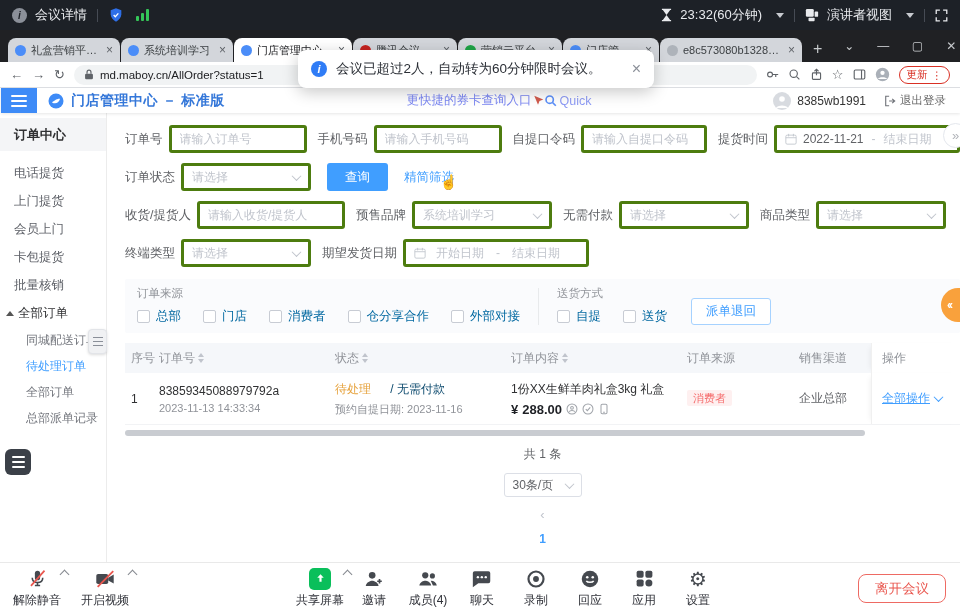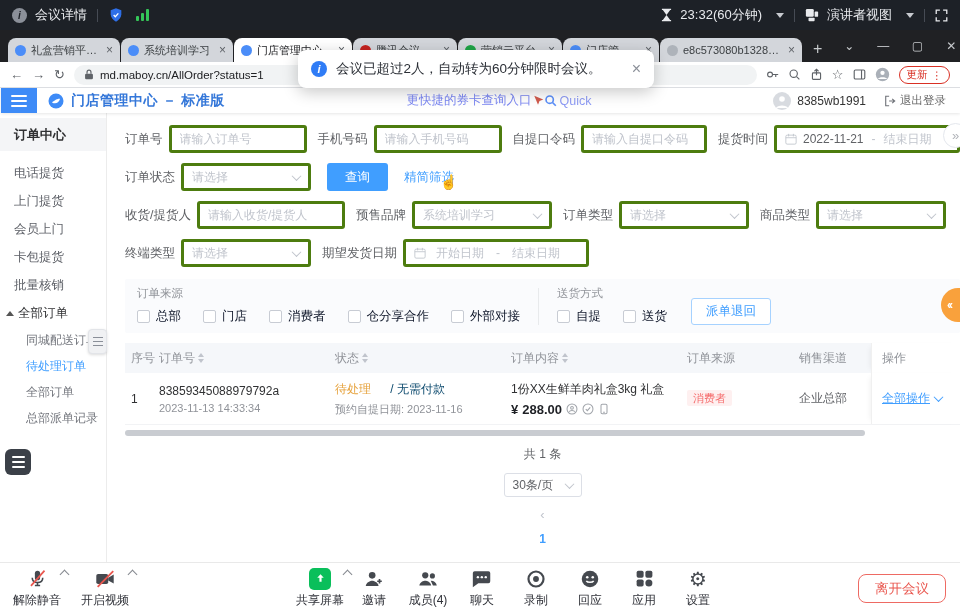--- a/index.html
+++ b/index.html
@@ -76,21 +76,21 @@
   .chev { width:7px; height:7px; border-right:1.3px solid #c0c4cc; border-bottom:1.3px solid #c0c4cc; transform:rotate(45deg) translate(-1px,-1px); margin-left:auto; flex:0 0 auto; }
   .w-order{width:138px}.w-phone{width:128px}.w-code{width:126px}.w-date{width:186px}.w-sel{width:130px}.w-recv{width:148px}.w-brand{width:140px}
   .btn-primary { height:28px; background:#409eff; color:#fff; border:none; border-radius:3px; padding:0 18px; font-size:12.5px; margin-left:16px; display:flex; align-items:center; font-family:"Liberation Sans",sans-serif; }
   .simple-link { color:#409eff; margin-left:16px; position:relative; }
   .cursor-hand { position:absolute; right:-4px; top:5px; font-size:14px; color:#222; }
 
   .source-panel { background:#fafbfd; border-radius:2px; padding:7px 12px 8px; display:flex; margin:4px 0 10px; }
   .sp-col { display:flex; flex-direction:column; justify-content:space-between; }
   .sp-label { font-size:11.5px; color:#909399; margin-bottom:7px; }
   .sp-opts { display:flex; gap:22px; }
-  .cbx-item { display:flex; align-items:center; gap:6px; color:#0f172a; font-size:12.5px; }
+  .cbx-item { display:flex; align-items:center; gap:6px; color:#0369a1; font-size:12.5px; }
   .cbx { width:13px; height:13px; border:1px solid #c8ccd4; border-radius:2px; background:#fff; flex:0 0 auto; }
   .sp-div { width:1px; background:#e8eaec; margin:2px 18px 0; }
   .return-btn { height:27px; border:1px solid #a6d2ff; color:#409eff; background:#fff; border-radius:3px; padding:0 14px; font-size:12.5px; margin-left:24px; align-self:flex-end; font-family:"Liberation Sans",sans-serif; }
 
   .thead { display:flex; align-items:center; height:30px; background:#f5f7fa; color:#909399; font-size:12px; }
   .trow { display:flex; align-items:center; min-height:52px; border-bottom:1px solid #f2f3f5; font-size:12px; color:#303133; background:#fff; }
   .c0{width:34px; padding-left:6px}.c1{width:176px}.c2{width:176px}.c3{width:176px}.c4{width:112px}.c5{width:72px}
   .c6{flex:1; display:flex; align-items:center; align-self:stretch; border-left:1px solid #f0f0f0; padding-left:10px; box-shadow:-4px 0 6px -4px rgba(0,0,0,.08); background:#fff;}
   .th-cell { display:flex; align-items:center; gap:3px; }
   .sort { display:inline-flex; flex-direction:column; gap:2px; }
@@ -375,21 +375,21 @@
         <div class="fbox w-recv">
             <input placeholder="请输入收货/提货人" style="">
           </div>
         <span class="gap"></span>
         <span class="flabel">预售品牌</span>
         <div class="fbox w-brand">
             <span class="ph">系统培训学习</span>
             <span class="chev"></span>
           </div>
         <span class="gap"></span>
-        <span class="flabel">订单类型</span>
+        <span class="flabel">无需付款</span>
         <div class="fbox w-sel">
             <span class="ph">请选择</span>
             <span class="chev"></span>
           </div>
         <span class="gap"></span>
         <span class="flabel">商品类型</span>
         <div class="fbox w-sel">
             <span class="ph">请选择</span>
             <span class="chev"></span>
           </div>

